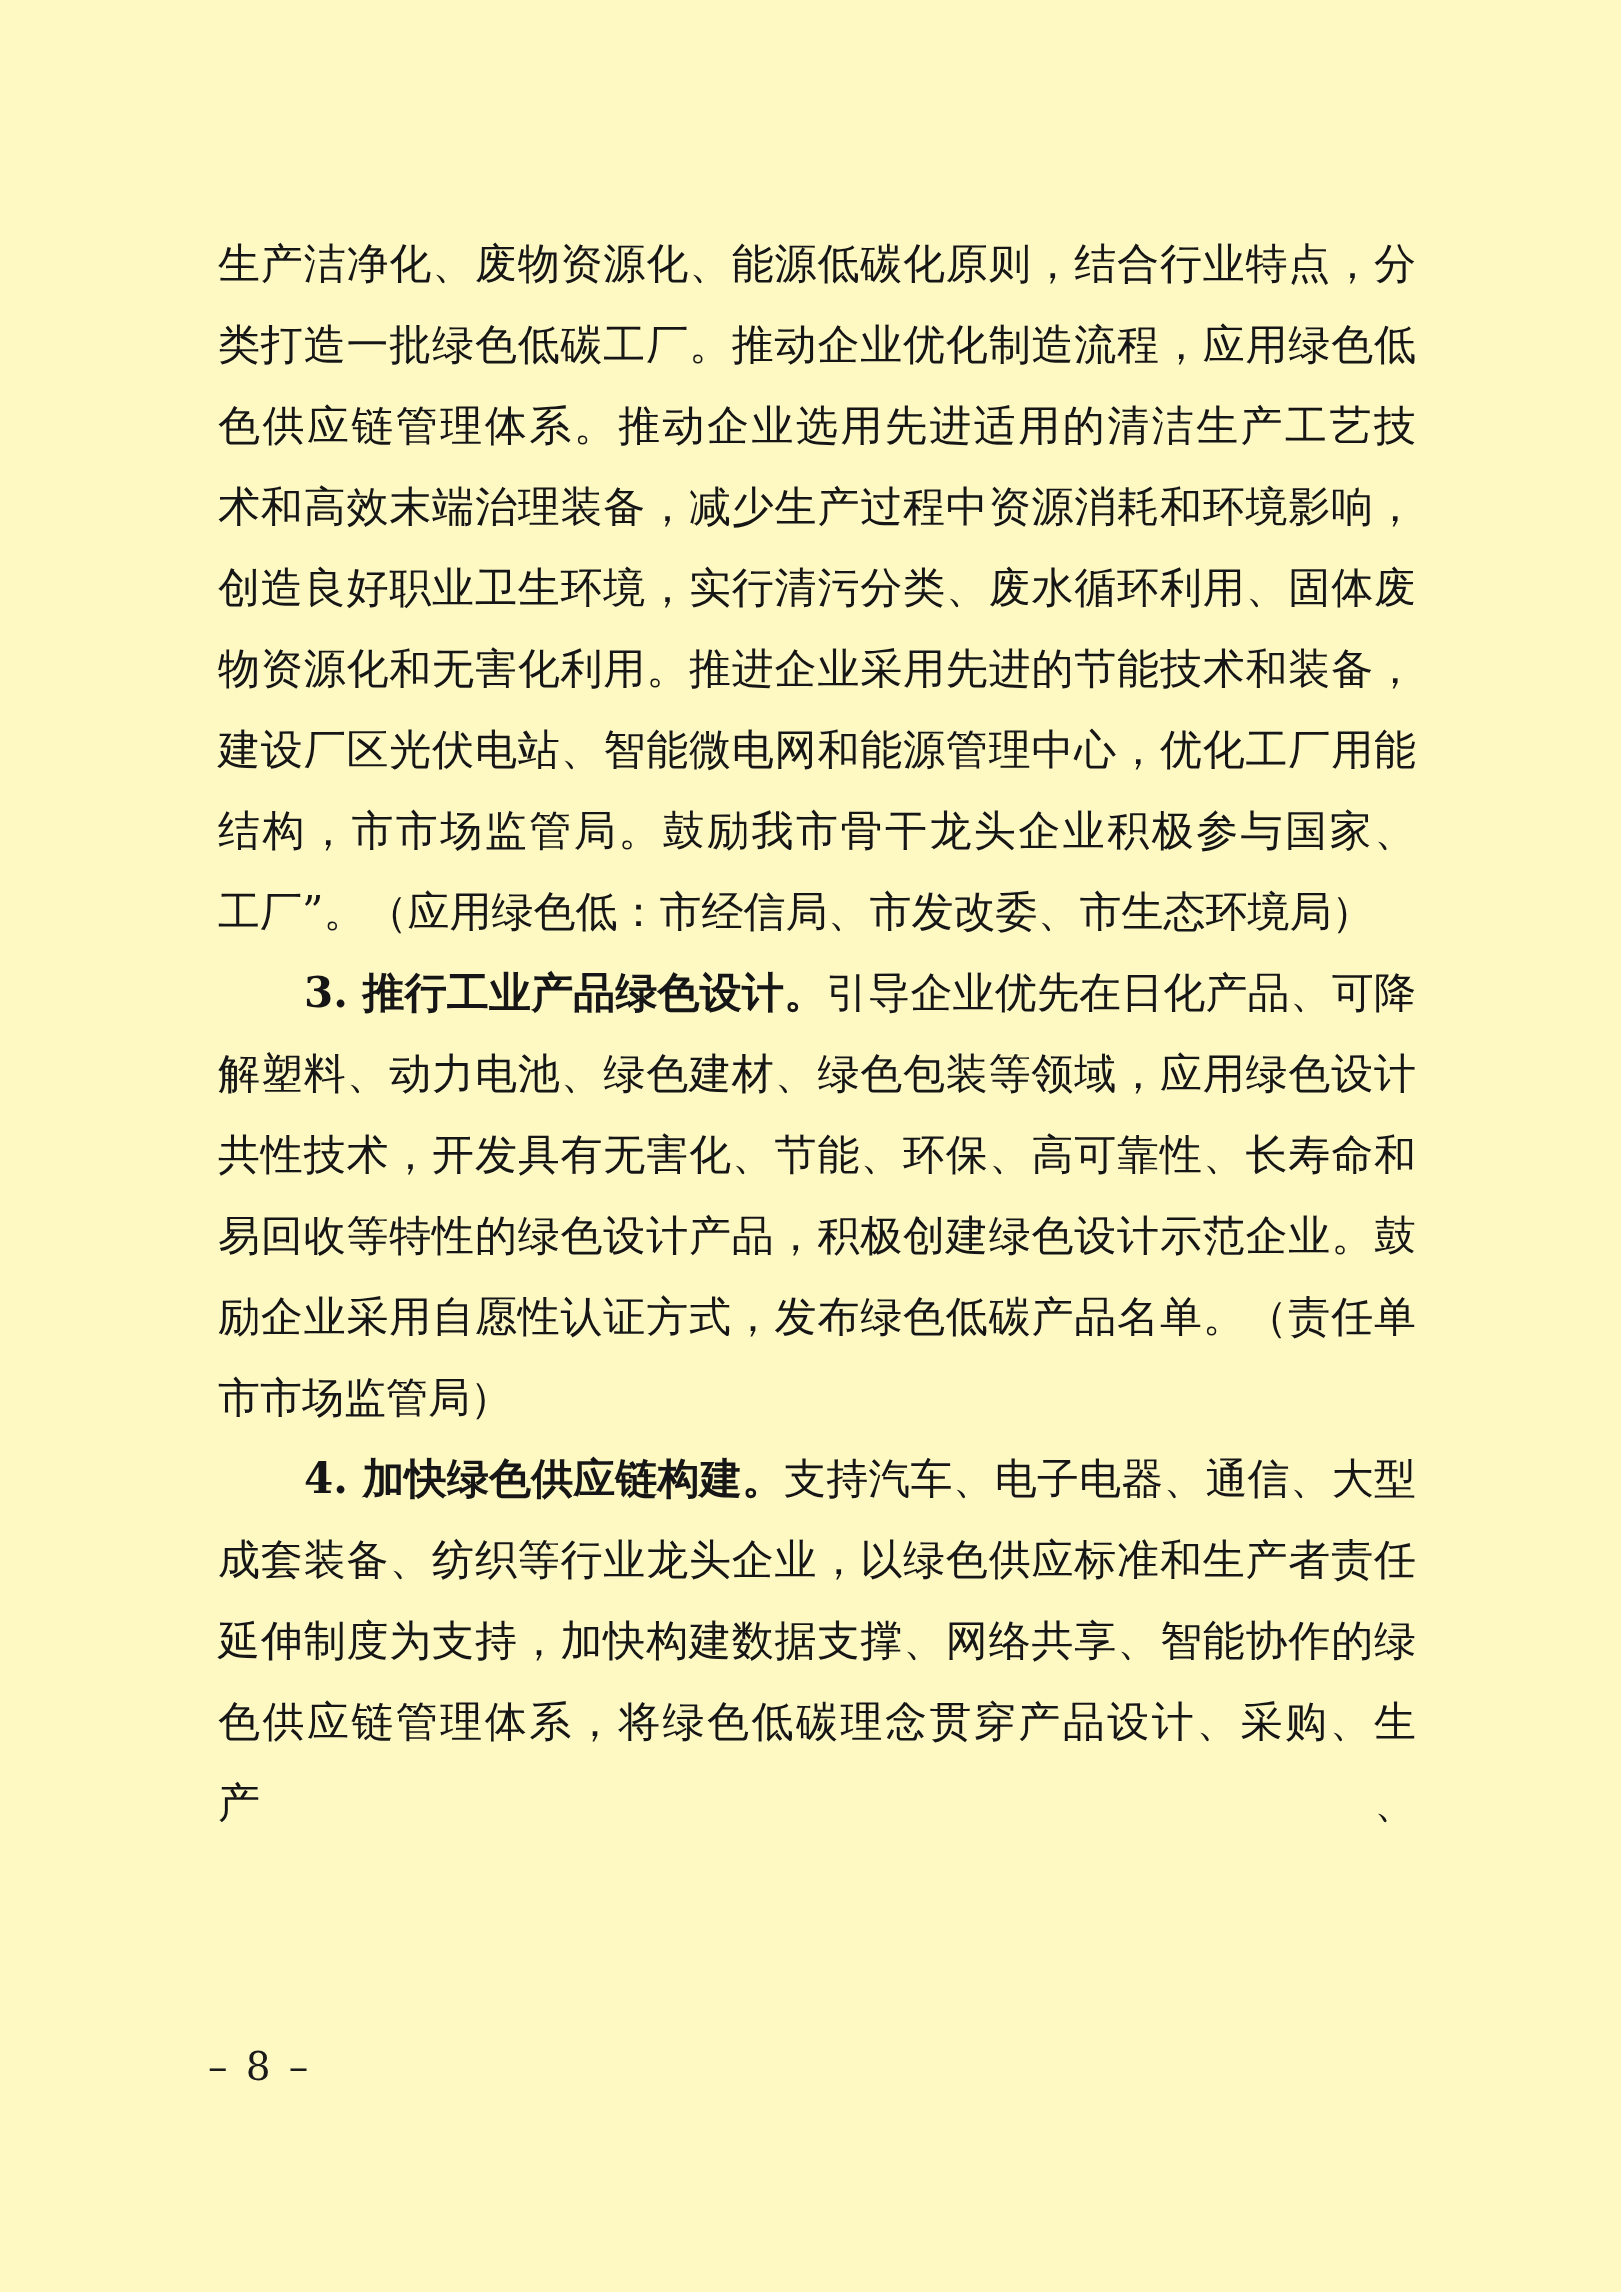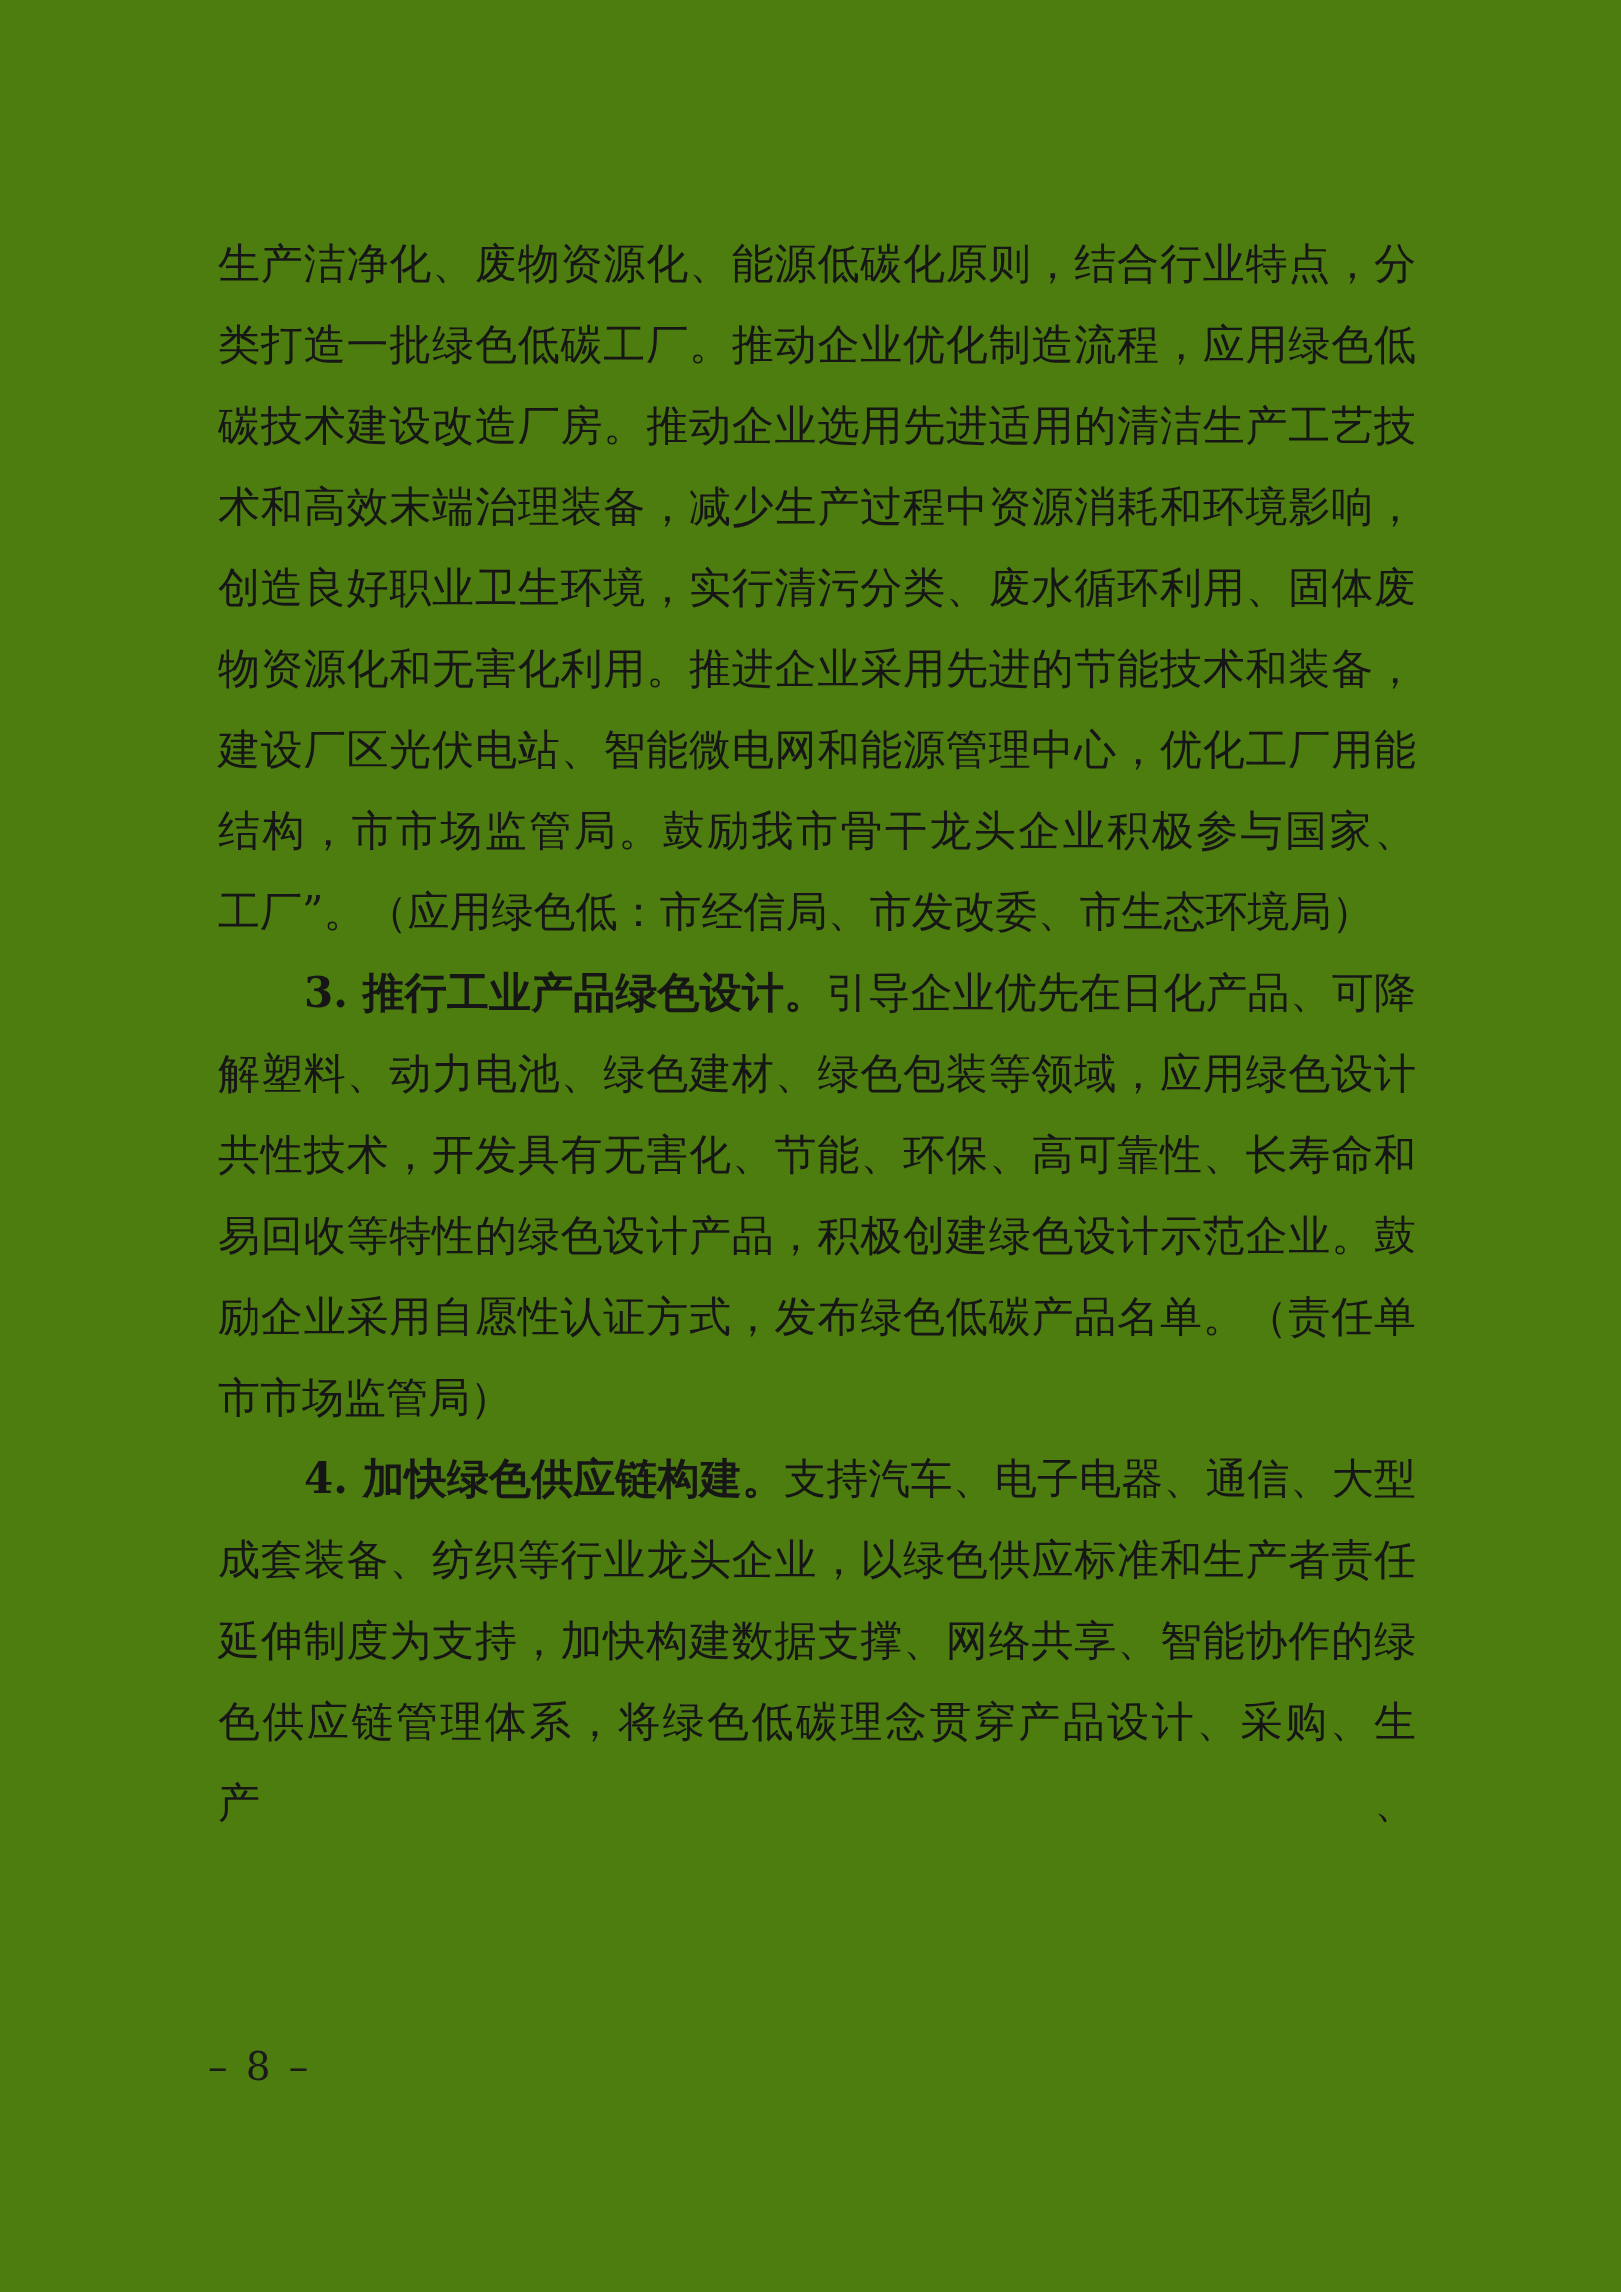--- a/index.html
+++ b/index.html
@@ -4,21 +4,21 @@
 <style>
   html, body {
     margin: 0;
     padding: 0;
     background: #ffffff;
   }
   .page {
     position: relative;
     width: 1621px;
     height: 2293px;
-    background: #4d7c0f;
+    background: #fef9c3;
     color: #161616;
     font-family: "DejaVu Serif", "Liberation Serif", serif;
     overflow: hidden;
   }
   .doc-body {
     position: absolute;
     left: 218px;
     top: 223px;
     width: 1198px;
   }
@@ -52,21 +52,21 @@
   }
 </style>
 </head>
 <body>
 
 <div class="page">
   <div class="doc-body">
 
     <div class="line j">生产洁净化、废物资源化、能源低碳化原则，结合行业特点，分</div>
     <div class="line j">类打造一批绿色低碳工厂。推动企业优化制造流程，应用绿色低</div>
-    <div class="line j">碳技术建设改造厂房。推动企业选用先进适用的清洁生产工艺技</div>
+    <div class="line j">色供应链管理体系。推动企业选用先进适用的清洁生产工艺技</div>
     <div class="line j">术和高效末端治理装备，减少生产过程中资源消耗和环境影响，</div>
     <div class="line j">创造良好职业卫生环境，实行清污分类、废水循环利用、固体废</div>
     <div class="line j">物资源化和无害化利用。推进企业采用先进的节能技术和装备，</div>
     <div class="line j">建设厂区光伏电站、智能微电网和能源管理中心，优化工厂用能</div>
     <div class="line j">结构，市市场监管局。鼓励我市骨干龙头企业积极参与国家、</div>
     <div class="line">工厂”。（应用绿色低：市经信局、市发改委、市生态环境局）</div>
 
     <div class="line j ind">
       <span class="hd">3. 推行工业产品绿色设计。</span><span>引导企业优先在日化产品、可降</span>
     </div>

